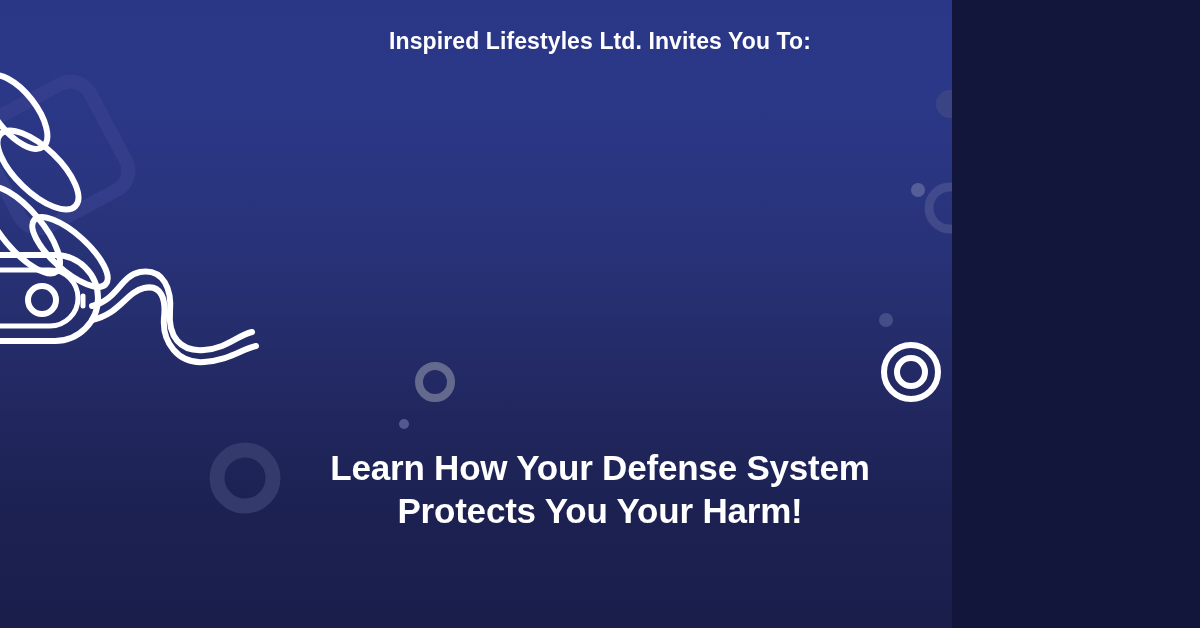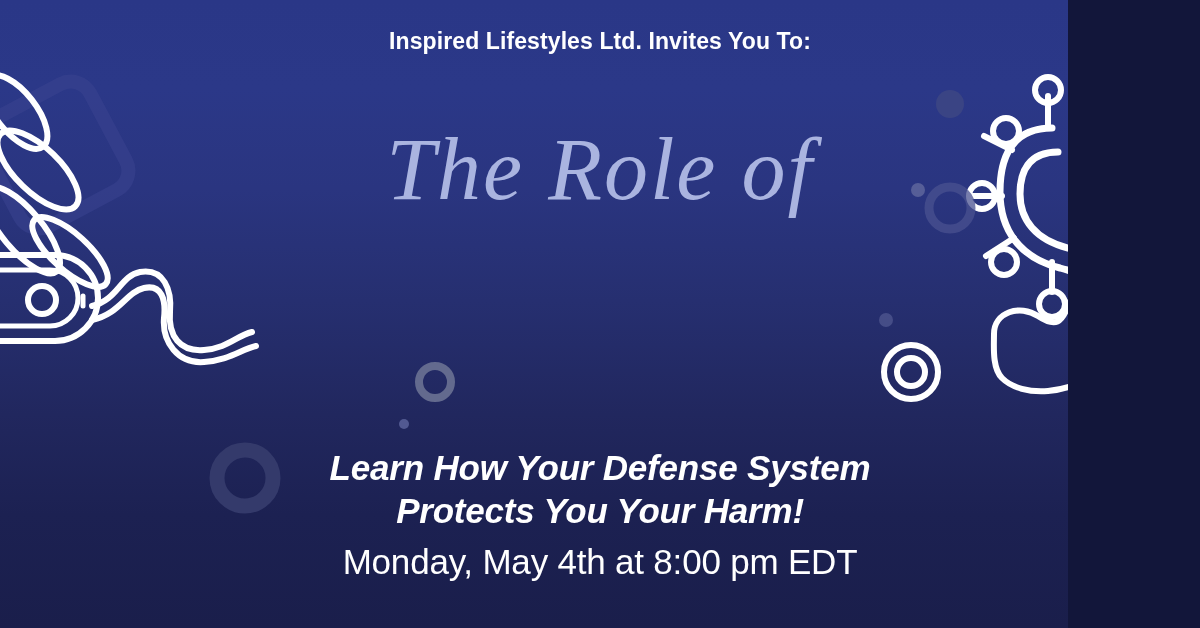--- a/index.html
+++ b/index.html
@@ -2,21 +2,21 @@
 <html><head>
 <meta charset="utf-8">
 <style>
   html, body {
     margin: 0;
     padding: 0;
     background: #12163a;
   }
   #poster {
     position: relative;
-    width: 1068px;
+    width: 952px;
     height: 628px;
     overflow: hidden;
     font-family: "Liberation Sans", sans-serif;
     background: linear-gradient(180deg,
         #2a3787 0%,
         #2b3888 14%,
         #2a3580 30%,
         #262f70 48%,
         #21275e 66%,
         #1c2152 82%,
@@ -81,21 +81,20 @@
   .subhead {
     position: absolute;
     top: 447px;
     left: 0;
     right: 0;
     font-size: 35px;
     font-weight: 700;
     line-height: 1.22;
     color: #ffffff;
     letter-spacing: -0.2px;
-    font-style: italic;
   }
   .subhead span { display: block; }
 
   .datetime {
     position: absolute;
     top: 542px;
     left: 0;
     right: 0;
     font-size: 35px;
     font-weight: 400;
@@ -207,24 +206,22 @@
         <circle cx="886" cy="320" r="7" fill="#5b639a" opacity="0.6"></circle>
       </g>
 
     </svg>
   </div>
 
   <div class="content">
 
     <div class="invite-line">Inspired Lifestyles Ltd. Invites You To:</div>
 
-    <div class="title-script">The Role of</div>
 
 
     <div class="subhead">
       <span>Learn How Your Defense System</span>
       <span>Protects You Your Harm!</span>
     </div>
 
-    <div class="datetime">Monday, May 4th at 8:00 pm EDT</div>
 
   </div>
 </div>
 
 </body></html>

